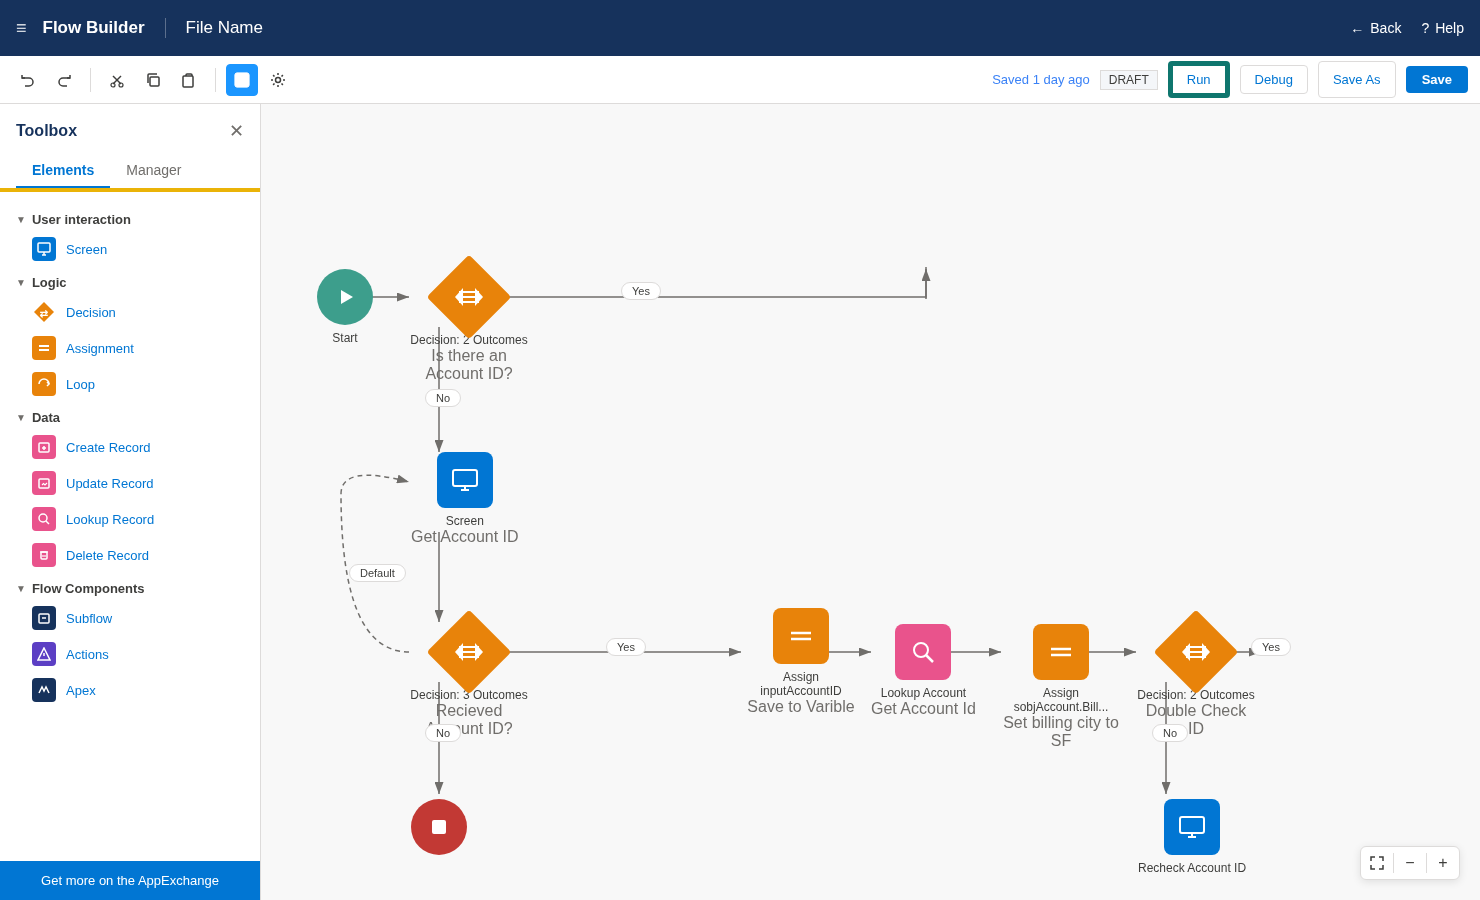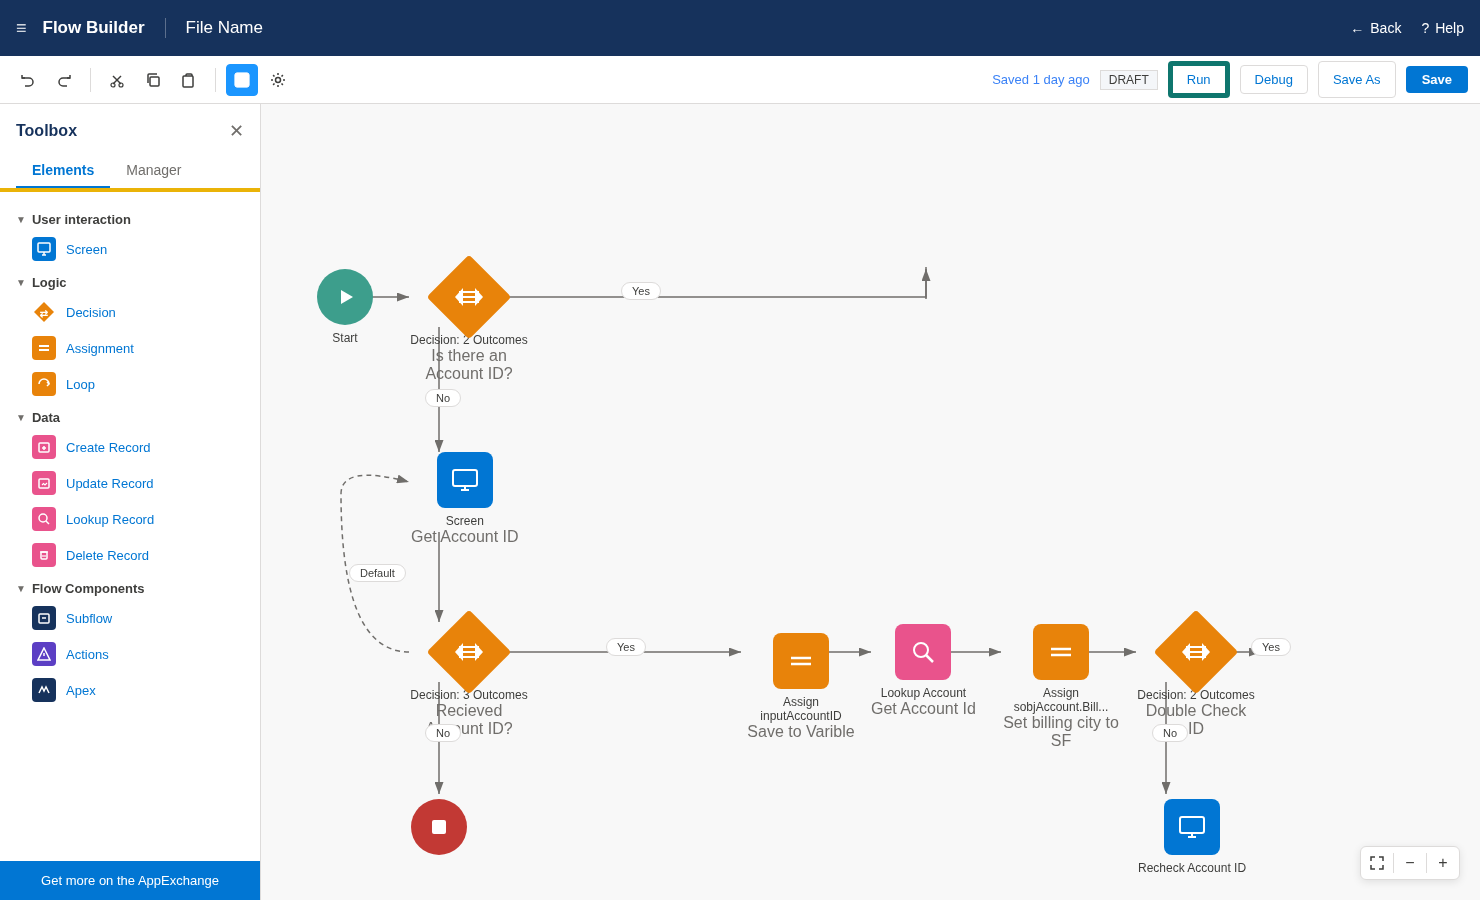--- a/index.html
+++ b/index.html
@@ -556,21 +556,21 @@
           </div>
         </div>
         <div class="node-label">Decision: 3 Outcomes</div>
         <div class="node-sublabel">Recieved Account ID?</div>
       </div>
 
       <div class="connector-label" style="position:absolute; left:345px; top:534px;">Yes</div>
 
       <div class="connector-label" style="position:absolute; left:164px; top:620px;">No</div>
 
-      <div class="node" style="left:480px; top:529px;align-items:center;">
+      <div class="node" style="left:480px; top:504px;align-items:center;">
         <div class="assign-node">
           <svg width="28" height="20" viewBox="0 0 28 20" fill="none">
               <line x1="4" y1="7" x2="24" y2="7" stroke="white" stroke-width="2.5"></line>
               <line x1="4" y1="13" x2="24" y2="13" stroke="white" stroke-width="2.5"></line>
             </svg>
         </div>
         <div class="node-label">Assign inputAccountID</div>
         <div class="node-sublabel">Save to Varible</div>
       </div>
 

